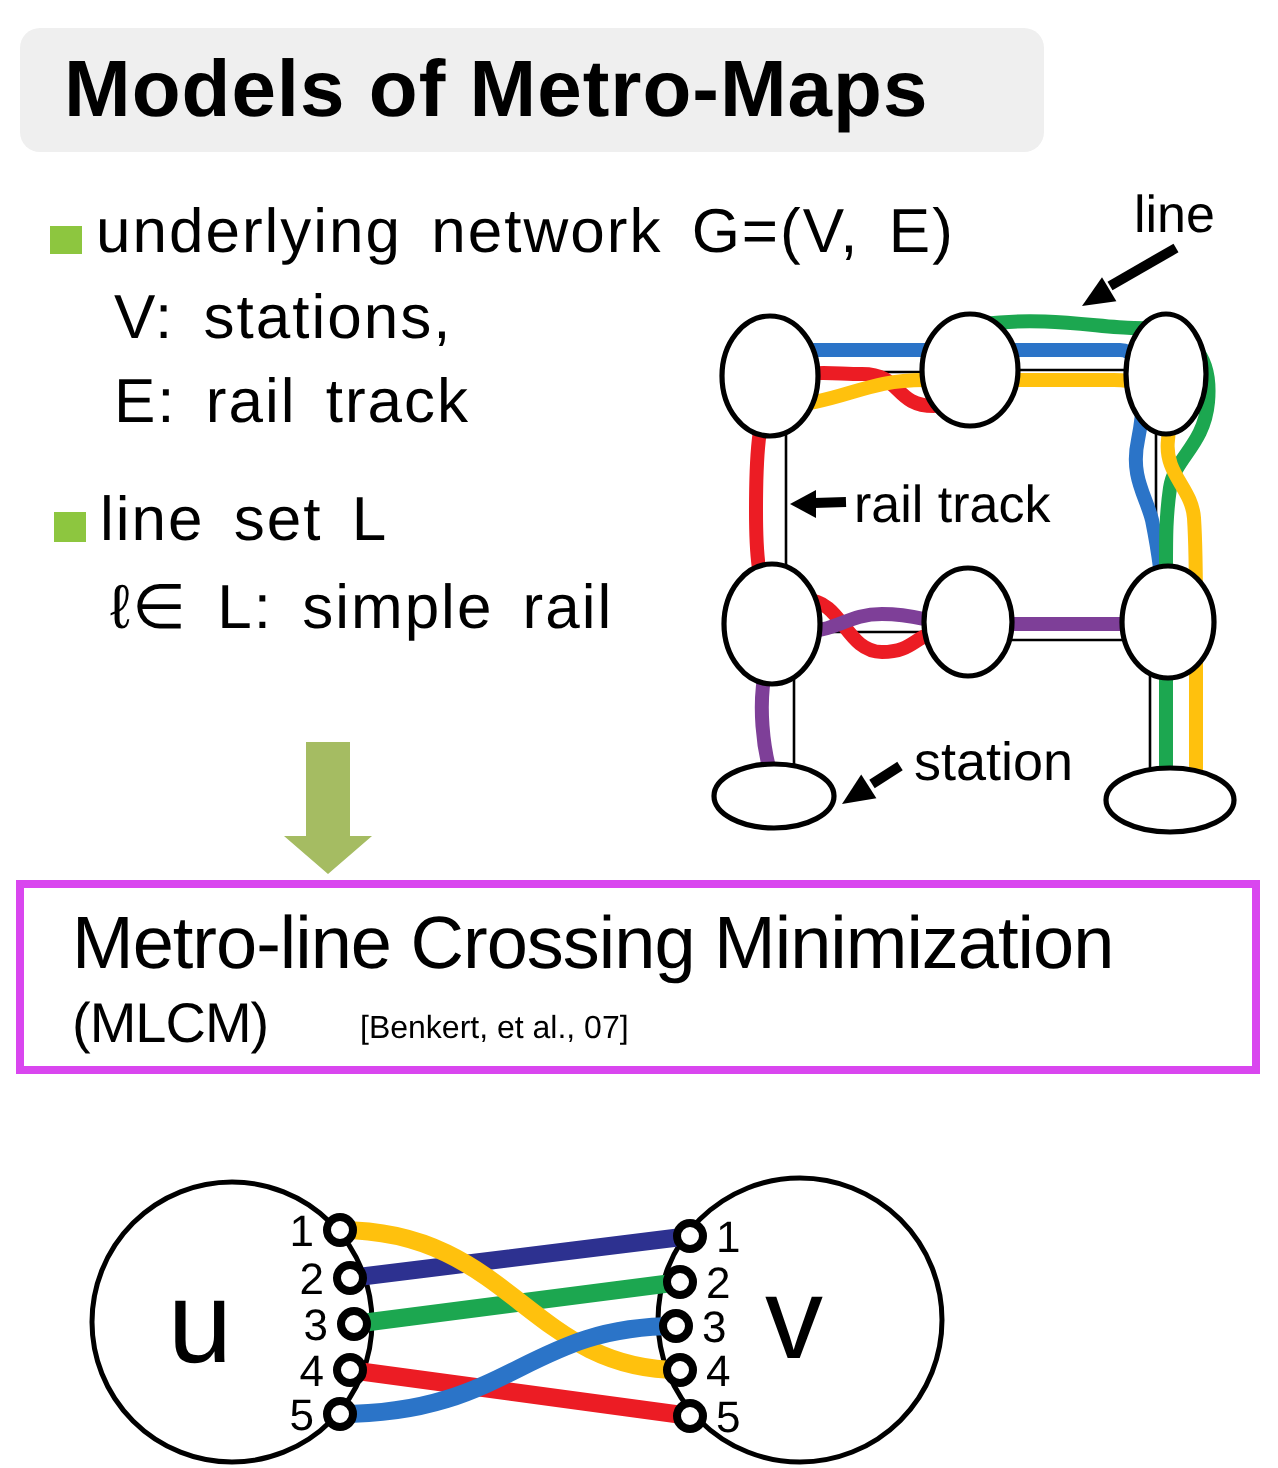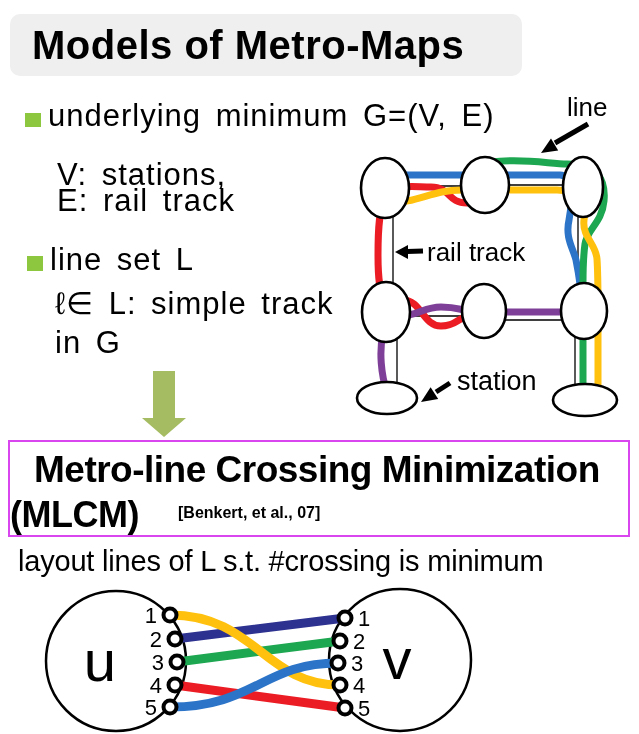--- a/index.html
+++ b/index.html
@@ -9,46 +9,45 @@
   }
   .abs{position:absolute;}
   .title-box{
     left:10px;top:14px;width:512px;height:62px;border-radius:10px;
     display:flex;align-items:center;padding-left:22px;box-sizing:border-box;
   }
   .title-text{font-size:40px;font-weight:600;letter-spacing:.5px;white-space:nowrap;}
   .bullet-sq{width:16px;height:14px;}
   .btext{font-size:31px;letter-spacing:1px;word-spacing:5px;line-height:1;white-space:nowrap;}
   .mlcm-box{
-    left:8px;top:440px;width:622px;height:97px;border:2px solid #d946ef;background:#fff;box-sizing:border-box;font-weight:bold;
+    left:8px;top:440px;width:622px;height:97px;border:4px solid #d946ef;background:#fff;box-sizing:border-box;
   }
   .mlcm-line1{position:absolute;left:24px;top:7px;font-size:37px;letter-spacing:-0.5px;white-space:nowrap;}
-  .mlcm-line2{position:absolute;left:0;top:52px;font-size:36px;letter-spacing:-0.5px;white-space:nowrap;}
+  .mlcm-line2{position:absolute;left:24px;top:52px;font-size:28px;letter-spacing:-0.5px;white-space:nowrap;}
   .mlcm-cite{position:absolute;left:168px;top:62px;font-size:16px;white-space:nowrap;}
   .caption{left:18px;top:545px;font-size:29px;letter-spacing:-0.2px;white-space:nowrap;}
   svg text{font-family:"Liberation Sans",sans-serif;}
 </style>
 </head>
 <body>
 
 <div class="slide">
 
   <div class="abs title-box" style="background: rgb(239, 239, 239);">
     <span class="title-text">Models of Metro-Maps</span>
   </div>
 
   <div class="abs bullet-sq" style="left: 25px; top: 113px; background: rgb(141, 198, 63);"></div>
-  <div class="abs btext" style="left:48px;top:100px;">underlying minimum G=(V, E)</div>
-  <div class="abs btext" style="left:57px;top:143px;margin-top:16px;">V: stations,</div>
+  <div class="abs btext" style="left:48px;top:100px;">underlying network G=(V, E)</div>
+  <div class="abs btext" style="left:57px;top:143px;">V: stations,</div>
   <div class="abs btext" style="left:57px;top:185px;">E: rail track</div>
 
   <div class="abs bullet-sq" style="left: 27px; top: 256px; height: 15px; background: rgb(141, 198, 63);"></div>
   <div class="abs btext" style="left:50px;top:244px;text-align:right;">line set L</div>
-  <div class="abs btext" style="left:55px;top:288px;">ℓ∈ L: simple track</div>
-  <div class="abs btext" style="left:55px;top:327px;">in G</div>
+  <div class="abs btext" style="left:55px;top:288px;">ℓ∈ L: simple rail</div>
 
   <svg class="abs" style="left:335px;top:80px;" width="304" height="350" viewBox="0 0 304 350">
 
     <g stroke="#000" stroke-width="1.3">
       <path d="M50,106 H150 M150,105 H248" fill="none"></path>
       <path d="M58,108 V232" fill="none"></path>
       <path d="M243,107 V231" fill="none"></path>
       <path d="M51,236 H149 M149,240 H249" fill="none"></path>
       <path d="M62,232 V318" fill="none"></path>
       <path d="M240,231 V320" fill="none"></path>
@@ -96,21 +95,20 @@
   <svg class="abs" style="left:142px;top:371px;" width="44" height="66" viewBox="0 0 44 66">
     <polygon points="11,0 33,0 33,47 44,47 22,66 0,47 11,47" fill="#A5BC62"></polygon>
   </svg>
 
   <div class="abs mlcm-box">
     <div class="mlcm-line1">Metro-line Crossing Minimization</div>
     <div class="mlcm-line2">(MLCM)</div>
     <div class="mlcm-cite">[Benkert, et al., 07]</div>
   </div>
 
-  <div class="abs caption">layout lines of L s.t. #crossing is minimum</div>
 
   <svg class="abs" style="left:25px;top:580px;" width="460" height="154" viewBox="0 0 460 154">
     <g fill="#fff" stroke="#000" stroke-width="2.5">
       <circle cx="91" cy="81" r="70"></circle>
       <circle cx="375" cy="80" r="71"></circle>
     </g>
     <g id="uv-conns">
         <path d="M150,105 L320,128" stroke="#EC1C24" stroke-width="9" fill="none" stroke-linecap="round"></path>
         <path d="M150,59 L320,38" stroke="#2D3190" stroke-width="9" fill="none" stroke-linecap="round"></path>
         <path d="M152,82 L315,61" stroke="#1CA750" stroke-width="9" fill="none" stroke-linecap="round"></path>

